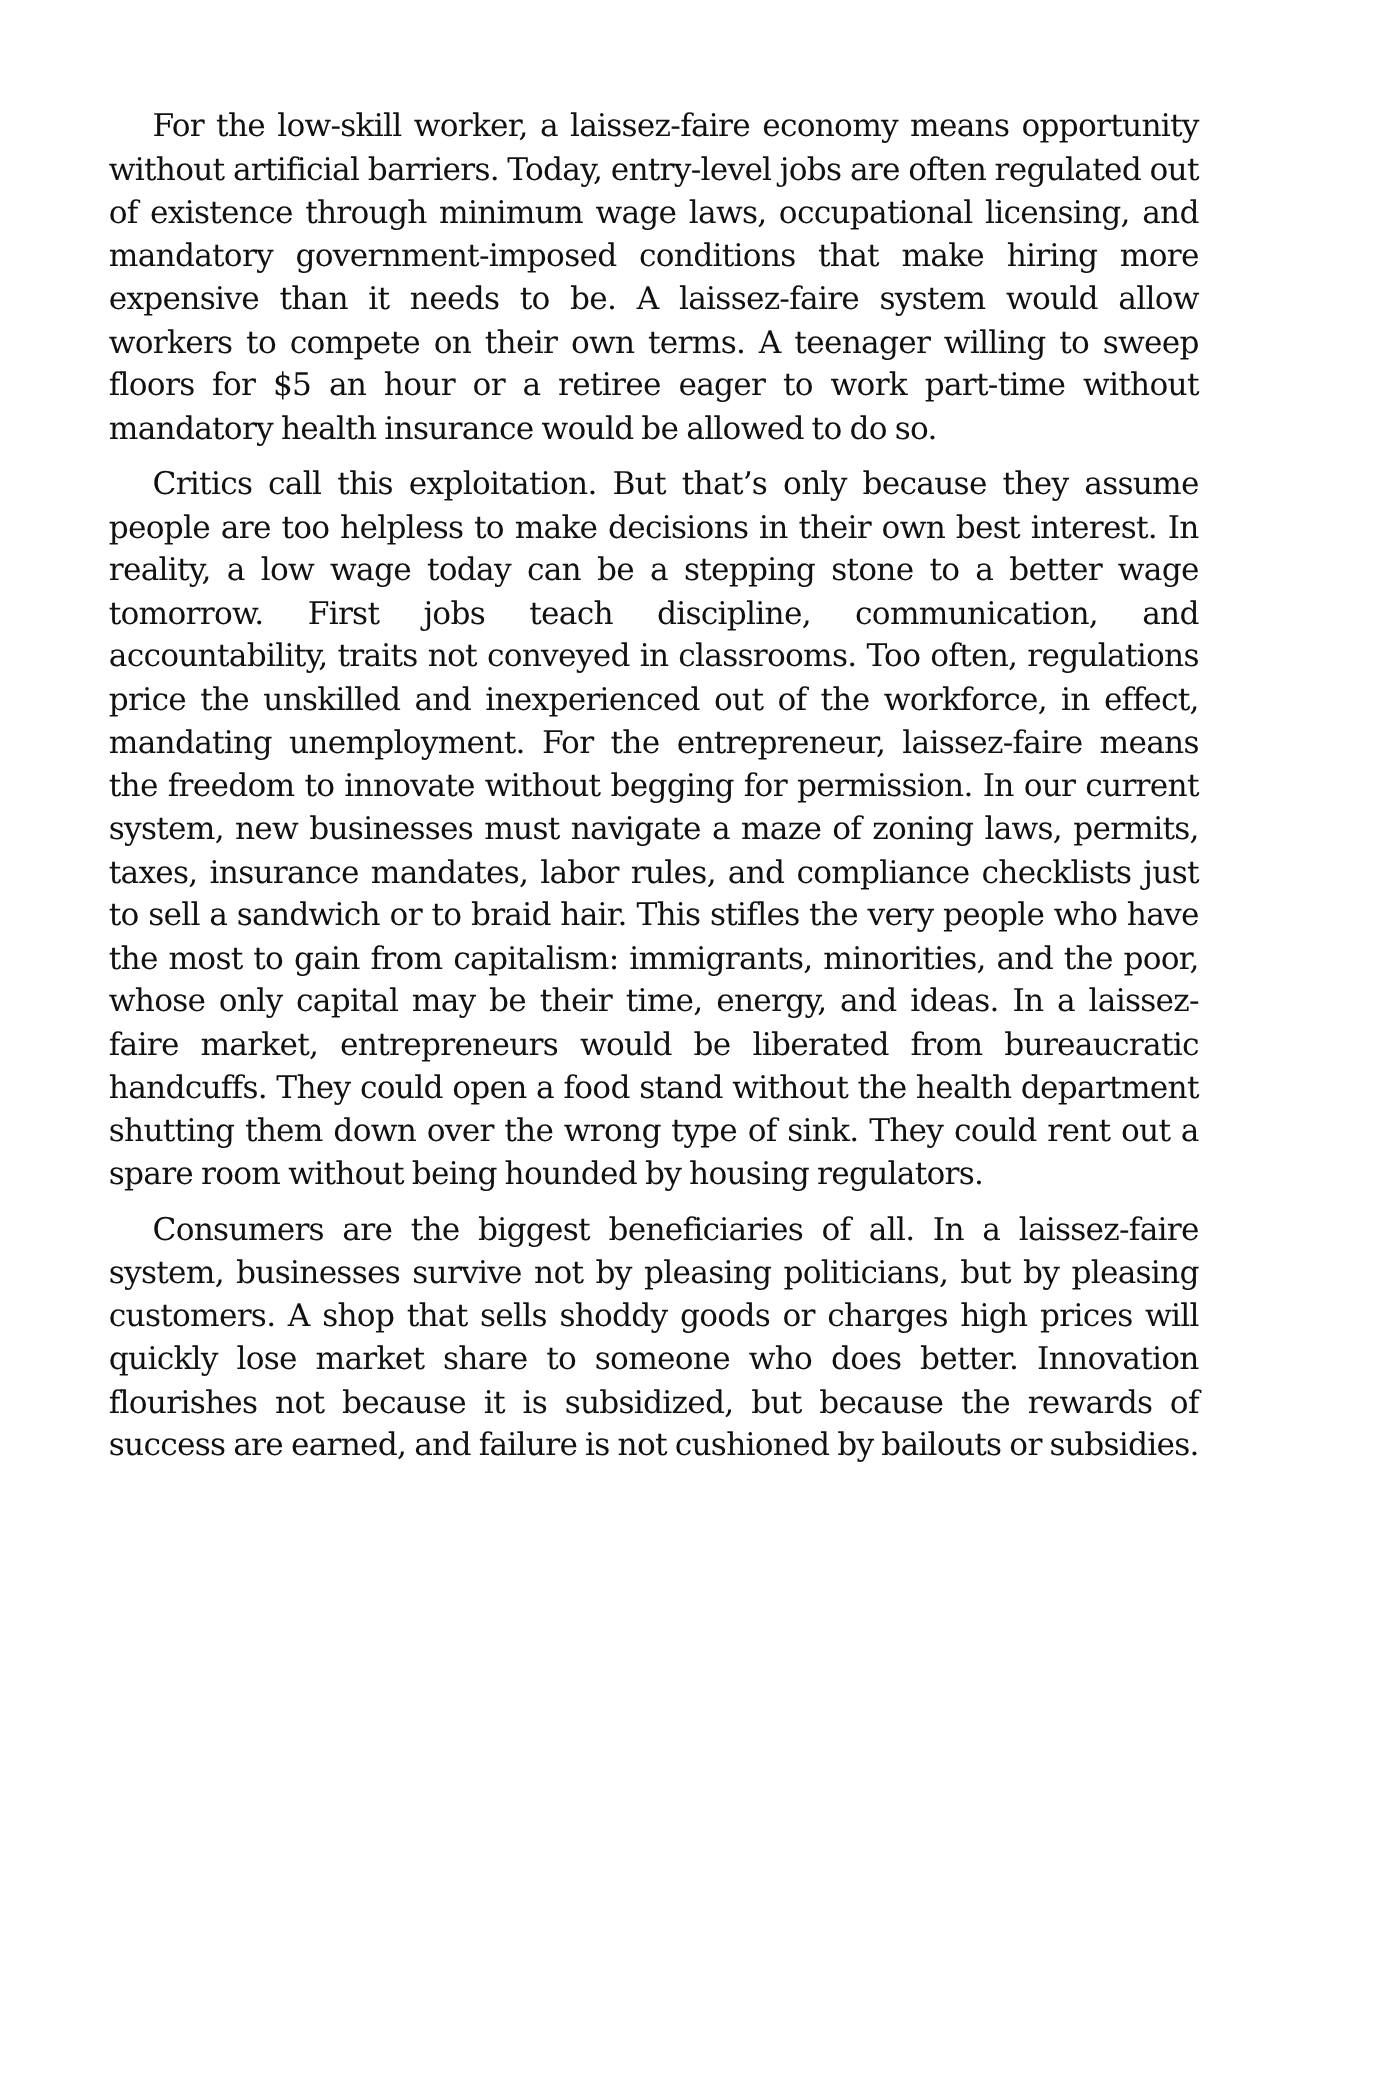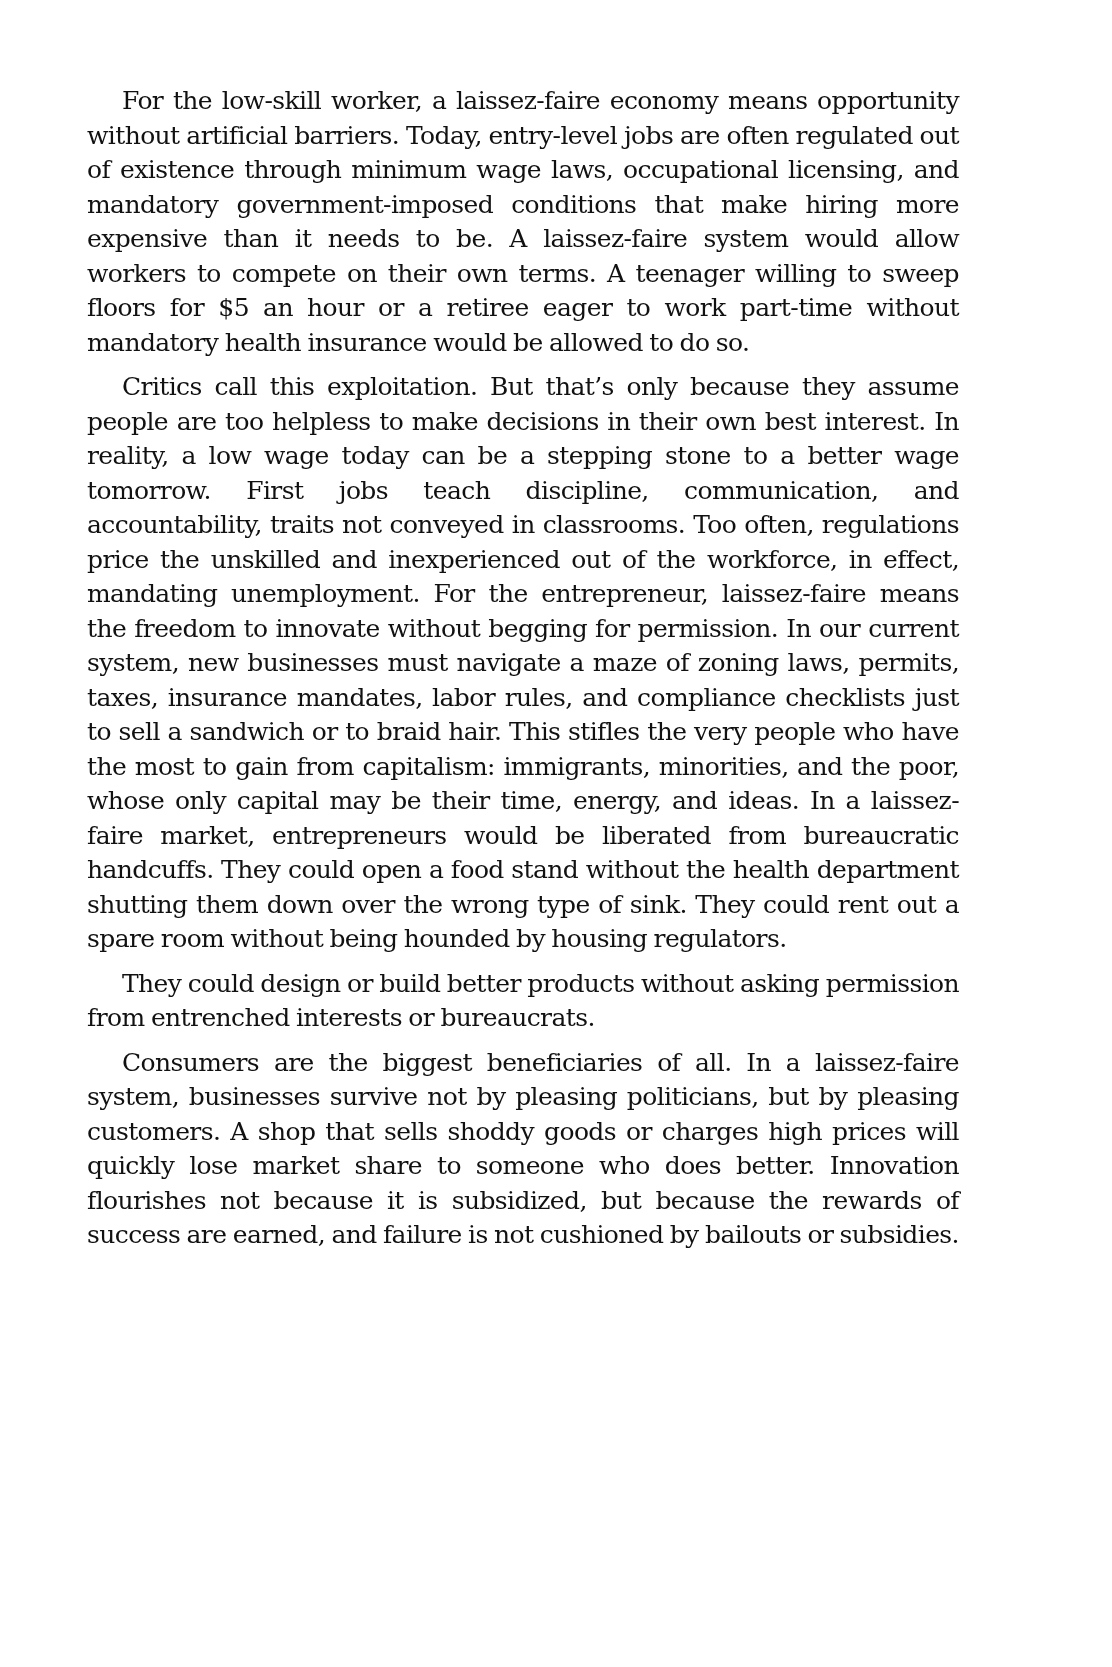--- a/index.html
+++ b/index.html
@@ -35,15 +35,14 @@
     .page p.cut {
       text-align-last: justify;
     }
   </style>
 </head>
 <body>
 
 <div class="page">
   <p>For the low-skill worker, a laissez-faire economy means opportunity without artificial barriers. Today, entry-level jobs are often regulated out of existence through minimum wage laws, occupational licensing, and mandatory government-imposed conditions that make hiring more expensive than it needs to be. A laissez-faire system would allow workers to compete on their own terms. A teenager willing to sweep floors for $5 an hour or a retiree eager to work part-time without mandatory health insurance would be allowed to do so.</p>
   <p>Critics call this exploitation. But that’s only because they assume people are too helpless to make decisions in their own best interest. In reality, a low wage today can be a stepping stone to a better wage tomorrow. First jobs teach discipline, communication, and accountability, traits not conveyed in classrooms. Too often, regulations price the unskilled and inexperienced out of the workforce, in effect, mandating unemployment. For the entrepreneur, laissez-faire means the freedom to innovate without begging for permission. In our current system, new businesses must navigate a maze of zoning laws, permits, taxes, insurance mandates, labor rules, and compliance checklists just to sell a sandwich or to braid hair. This stifles the very people who have the most to gain from capitalism: immigrants, minorities, and the poor, whose only capital may be their time, energy, and ideas. In a laissez-faire market, entrepreneurs would be liberated from bureaucratic handcuffs. They could open a food stand without the health department shutting them down over the wrong type of sink. They could rent out a spare room without being hounded by housing regulators.</p>
-  <p>They could design or build better products without asking permission from entrenched interests or bureaucrats.</p>
   <p>Consumers are the biggest beneficiaries of all. In a laissez-faire system, businesses survive not by pleasing politicians, but by pleasing customers. A shop that sells shoddy goods or charges high prices will quickly lose market share to someone who does better. Innovation flourishes not because it is subsidized, but because the rewards of success are earned, and failure is not cushioned by bailouts or subsidies.</p>
 </div>
 
 </body></html>

